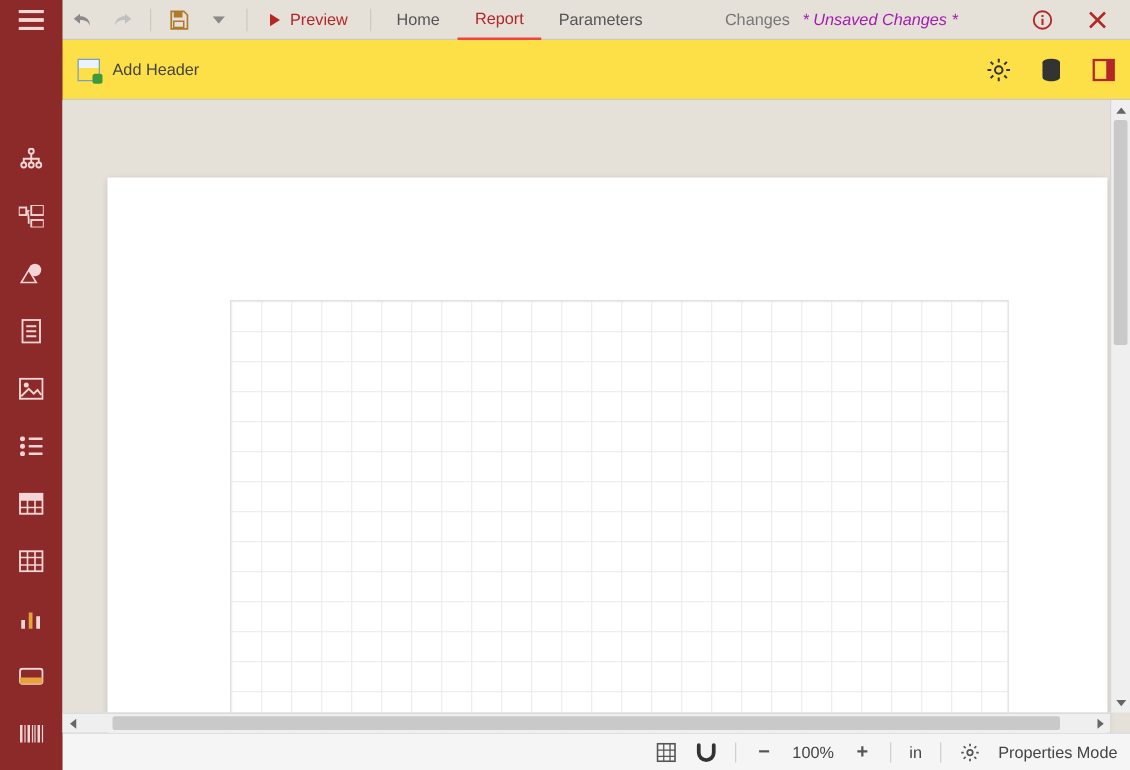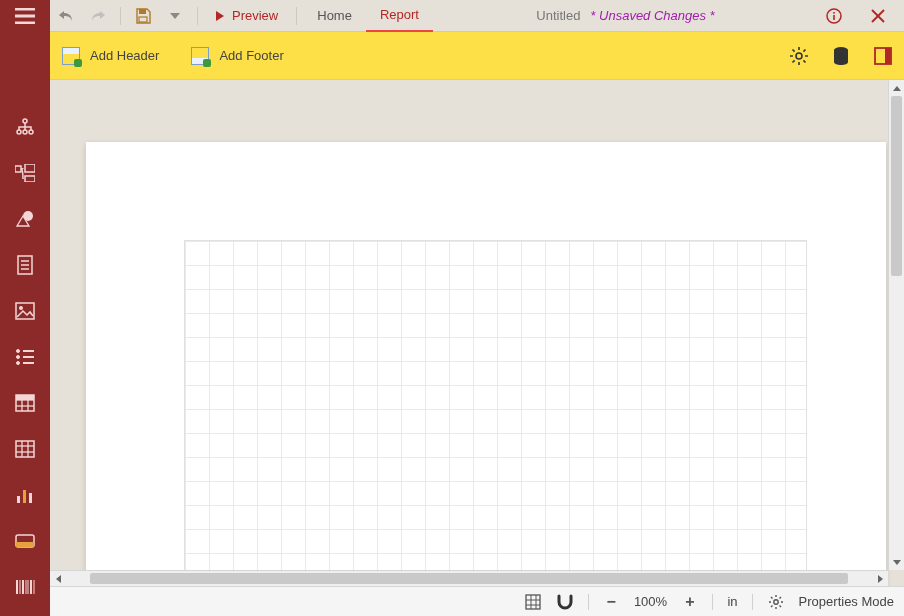--- a/index.html
+++ b/index.html
@@ -220,23 +220,26 @@
         <span class="play"></span>
         <span>Preview</span>
       </span>
       <span class="menu-divider"></span>
       <span class="tab">
           <span>Home</span>
         </span>
       <span class="tab active">
           <span>Report</span>
         </span>
+      <span class="tab">
+          <span>Parameters</span>
+        </span>
     </div>
     <div class="menu-center">
-      <span>Untitled</span>
+      <span>Changes</span>
       <span class="unsaved">* Unsaved Changes *</span>
     </div>
     <div class="menu-right">
       <span class="menu-ico info-ico">
           <svg width="16" height="16" viewBox="0 0 16 16">
             <circle cx="8" cy="8" r="7" fill="none" stroke="#b32727" stroke-width="1.5"></circle>
             <rect x="7.2" y="7" width="1.6" height="5" fill="#b32727"></rect>
             <rect x="7.2" y="4" width="1.6" height="1.6" fill="#b32727"></rect>
           </svg>
         </span>
@@ -246,24 +249,20 @@
             <line x1="13" y1="1" x2="1" y2="13" stroke="#b32727" stroke-width="2"></line>
           </svg>
         </span>
     </div>
   </div>
 
   <div class="ribbon">
     <div class="ribbon-btn">
       <span class="ribbon-ico ico-addheader"></span>
       <span>Add Header</span>
-    </div>
-    <div class="ribbon-btn">
-      <span class="ribbon-ico ico-addfooter"></span>
-      <span>Add Footer</span>
     </div>
     <div class="ribbon-spacer"></div>
     <div class="ribbon-right">
       <span class="big-ico">
           <svg width="20" height="20" viewBox="0 0 20 20">
             <circle cx="10" cy="10" r="3" fill="none" stroke="#333" stroke-width="1.6"></circle>
             <path d="M10 1 V4 M10 16 V19 M1 10 H4 M16 10 H19 M3.5 3.5 L5.6 5.6 M14.4 14.4 L16.5 16.5 M16.5 3.5 L14.4 5.6 M5.6 14.4 L3.5 16.5" stroke="#333" stroke-width="1.6"></path>
           </svg>
         </span>
       <span class="big-ico">

